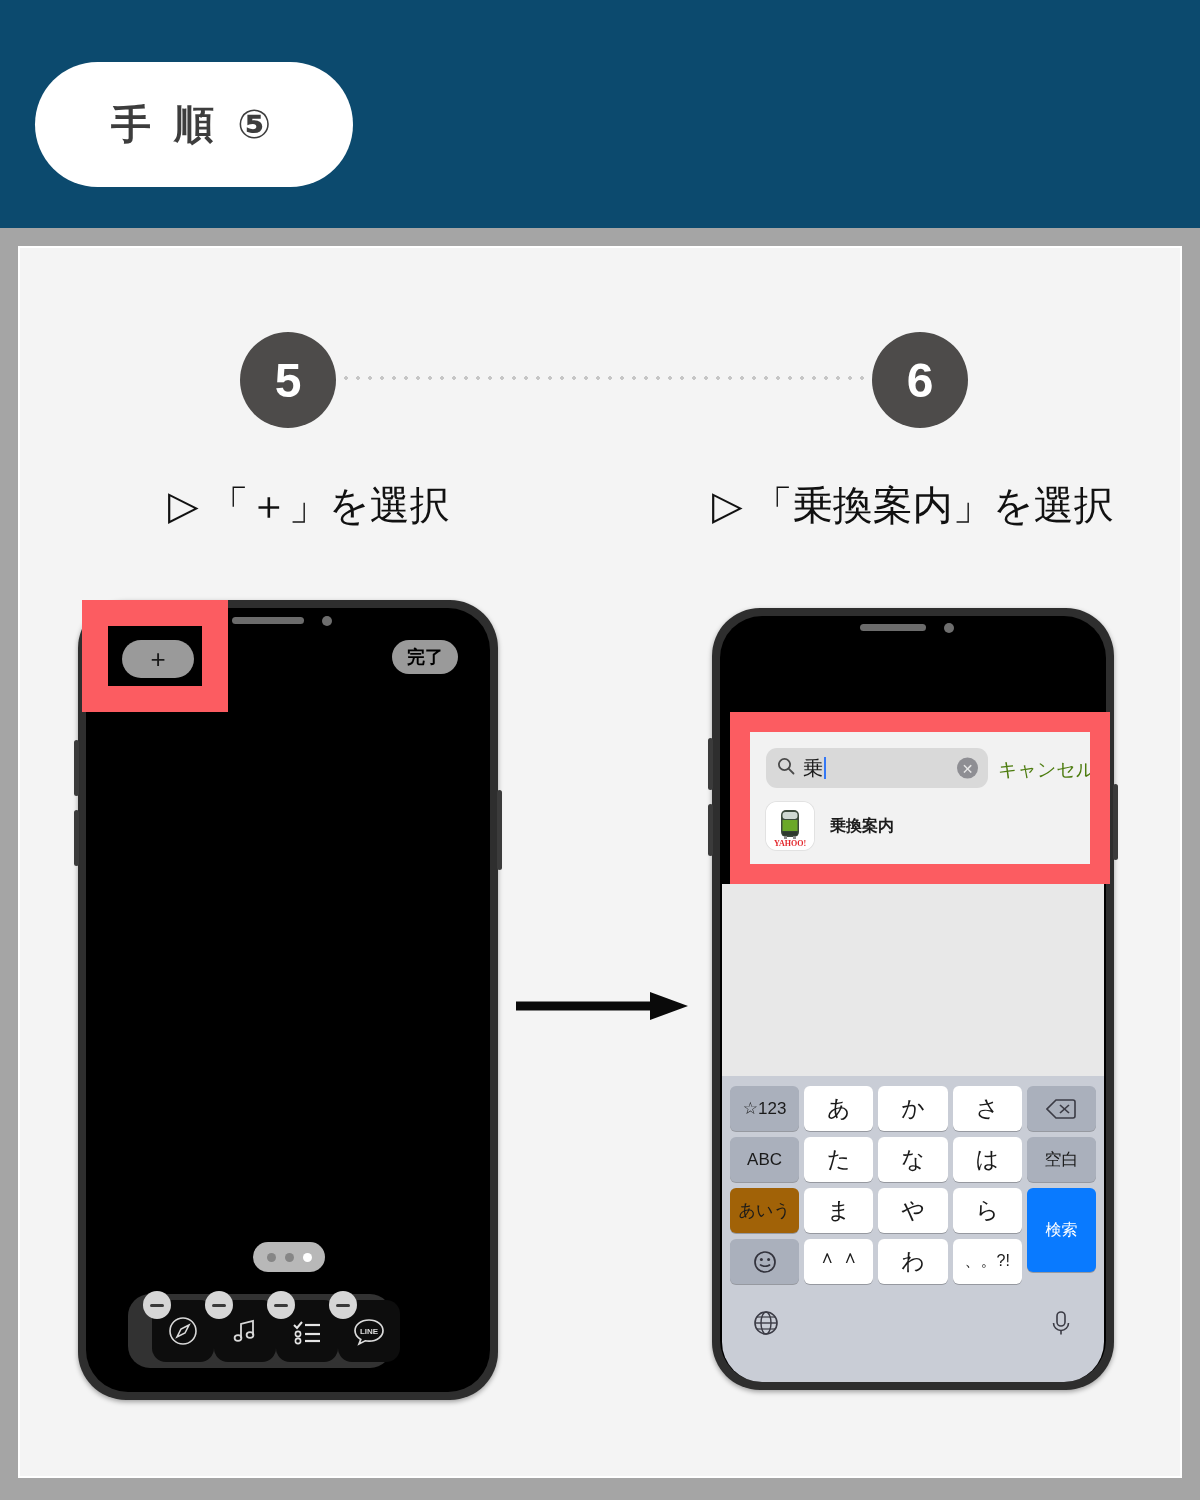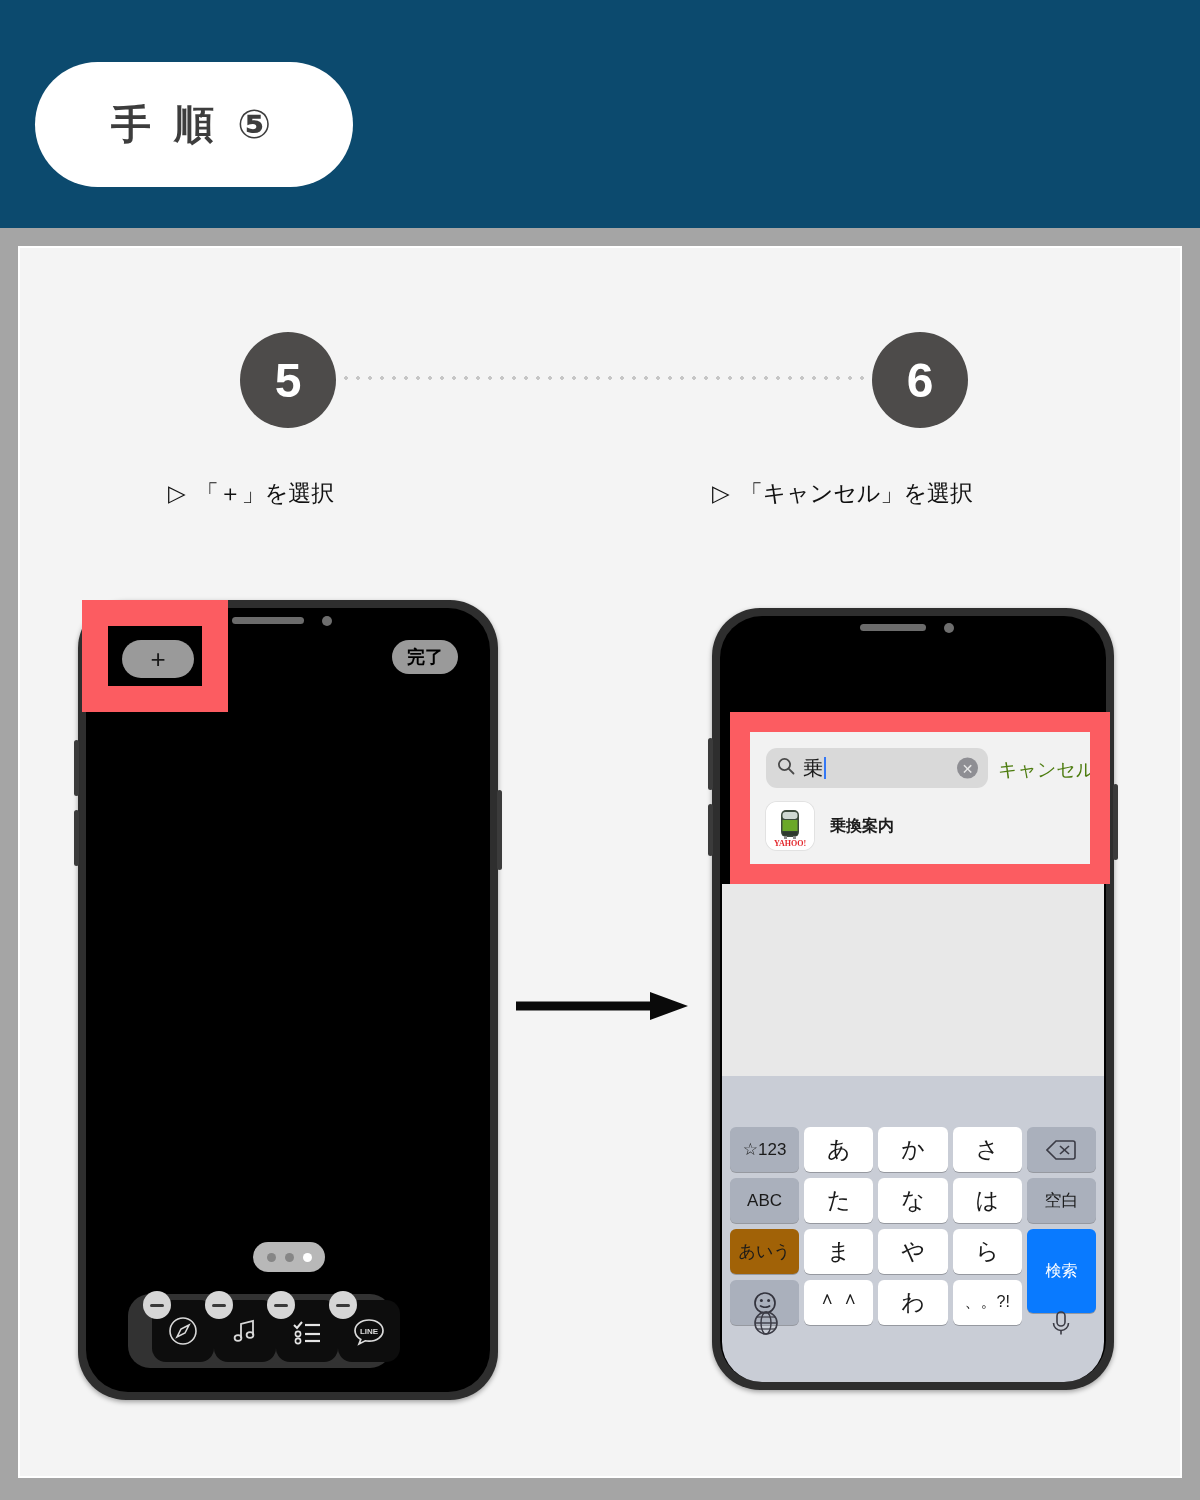--- a/index.html
+++ b/index.html
@@ -49,21 +49,21 @@
     font-size: 48px; font-weight: bold;
   }
   #circle5 { left: 240px; top: 332px; }
   #circle6 { left: 872px; top: 332px; }
   .dotline {
     position: absolute; left: 340px; top: 376px; width: 532px; height: 4px;
     background-image: radial-gradient(circle, #c6c6c6 1.6px, transparent 1.8px);
     background-size: 12px 4px; background-repeat: repeat-x;
   }
   .caption {
-    position: absolute; font-size: 23px; color: #111; white-space: nowrap;
+    position: absolute; font-size: 40px; color: #111; white-space: nowrap;
     font-weight: 500;
   }
   #cap5 { left: 168px; top: 478px; }
   #cap6 { left: 712px; top: 478px; }
   .tri { display:inline-block; margin-right: 10px; }
 
   
   .arrow-wrap { position: absolute; left: 516px; top: 988px; width: 172px; height: 36px; }
 
   
@@ -177,21 +177,20 @@
   }
   .keyboard {
     position: absolute; left: 722px; top: 1076px;
     width: 382px; height: 306px; background: #c9cdd6;
     border-bottom-left-radius: 40px; border-bottom-right-radius: 40px;
   }
   .kb-grid {
     position: absolute; left: 8px; top: 10px; width: 366px;
     display: grid; grid-template-columns: repeat(5, 1fr);
     gap: 6px 5px;
-    margin-top: 41px;
   }
   .key {
     height: 45px; border-radius: 6px; background: #ffffff;
     display: flex; align-items: center; justify-content: center;
     font-size: 23px; color: #1a1a1a;
     box-shadow: 0 1px 0 rgba(0,0,0,0.25);
   }
   .key.fn { background: #aab0bc; font-size: 17px; }
   .key.fn-light { background: #a16207; font-size: 17px; }
   .key.small { font-size: 16px; }
@@ -223,21 +222,21 @@
     <span>5</span>
   </div>
   <div class="step-circle" id="circle6">
     <span>6</span>
   </div>
 
   <div class="caption" id="cap5">
     <span class="tri">▷</span><span>「＋」を選択</span>
   </div>
   <div class="caption" id="cap6">
-    <span class="tri">▷</span><span>「キャンセル」を選択</span>
+    <span class="tri">▷</span><span>「乗換案内」を選択</span>
   </div>
 
   <div class="arrow-wrap">
     <svg width="172" height="36" viewBox="0 0 172 36">
       <line x1="0" y1="18" x2="140" y2="18" stroke="#0a0a0a" stroke-width="9"></line>
       <polygon points="134,4 172,18 134,32" fill="#0a0a0a"></polygon>
     </svg>
   </div>
 
   <div class="phone" id="phone1">

